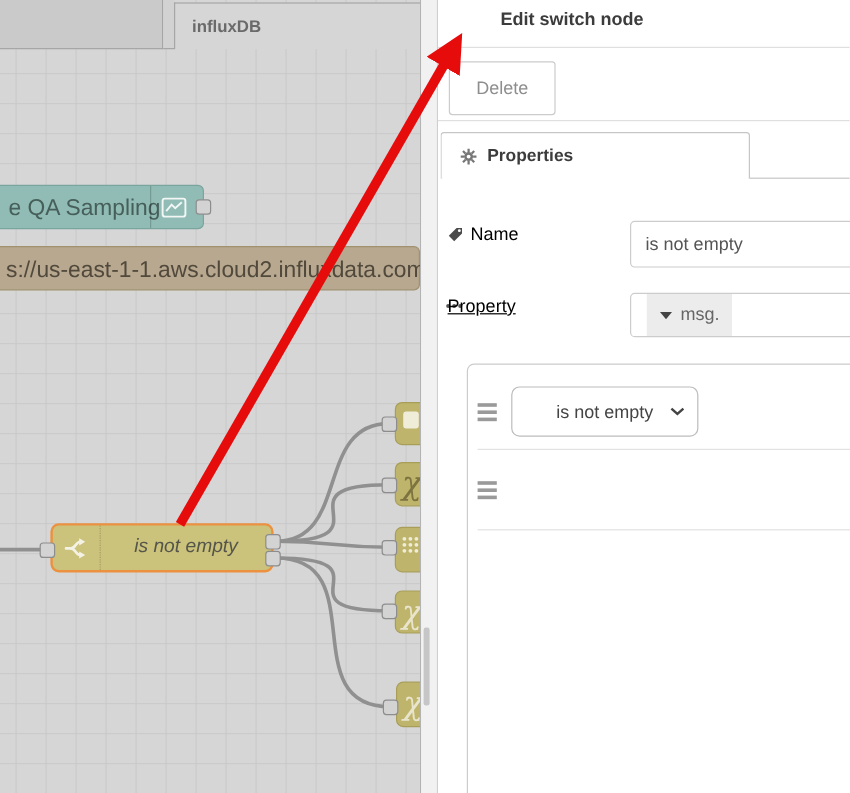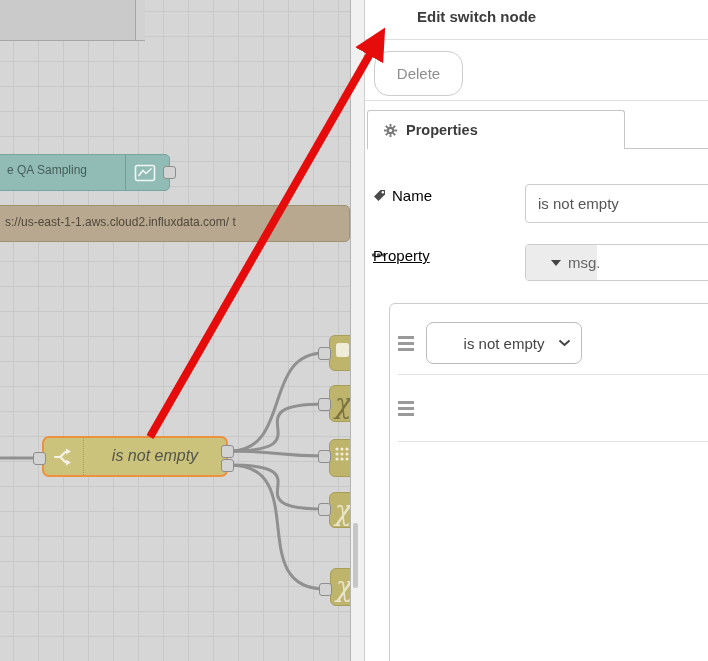--- a/index.html
+++ b/index.html
@@ -19,21 +19,21 @@
   .tab1 { left:0; top:0; width:136px; height:41px; background:#cacaca;
           border-right:1px solid #a6a6a6; border-bottom:1px solid #a6a6a6; }
   .tabgap { left:136px; top:0; width:9px; height:41px; background:#d2d2d2;
           border-bottom:1px solid #a6a6a6; }
   .tab2 { left:145px; top:2px; width:210px; height:39px; background:#d6d6d6;
           border-left:1px solid #a6a6a6; border-top:1px solid #a6a6a6;
           color:#6a6a6a; font-weight:bold; font-size:14px;
           display:flex; align-items:center; padding-left:14px; }
 
   .node { position:absolute; border-radius:5px; }
-  .node-label { font-size:12px;text-align:right; }
+  .node-label { font-size:19px;text-align:right; }
 
   .chart-node { left:-44px; top:154px; width:214px; height:37px;
     background:#90bcb5; border:1px solid #79a59e; }
   .chart-node .lbl { position:absolute; left:50px; top:8px; color:#475f5b; }
   .chart-node .iconbox { position:absolute; right:6px; top:0; bottom:0; width:38px;
     border-left:1px solid rgba(0,0,0,0.18); display:flex; align-items:center; justify-content:center; }
 
   .influx-node { left:-18px; top:205px; width:368px; height:37px;
     background:#b7a88f; border:1px solid #a0916f; }
   .influx-node .lbl { position:absolute; left:22px; top:9px; color:#51493c; white-space:nowrap; }
@@ -56,36 +56,36 @@
 
   .scroll-strip { left:351px; top:0; width:13px; height:661px; background:#f1f1f1; }
   .scroll-thumb { left:353px; top:523px; width:5px; height:65px; background:#c6c6c6; border-radius:2px; }
 
   
   #panel { left:364px; top:0; width:344px; height:661px; background:#fff;
            border-left:1px solid #cfcfcf; }
   .panel-title { left:12px; top:8px; font-size:15px; font-weight:bold; color:#3c3c3c;margin-left:40px; }
   .hline { height:1px; background:#dfdfdf; left:0; right:0; }
   .delete-btn { left:9px; top:51px; width:89px; height:45px; background:#fff;
-    border:1px solid #ccc; border-radius:15px; color:#8e8e8e; font-size:15px;
+    border:1px solid #ccc; border-radius:3px; color:#8e8e8e; font-size:15px;
     font-family:"Liberation Sans", sans-serif; }
   .prop-tab { left:2px; top:110px; width:258px; height:39px; background:#fff;
     border:1px solid #c6c6c6; border-bottom:none; border-radius:3px 3px 0 0;
     display:flex; align-items:center; gap:8px; padding-left:15px;
     font-size:14.5px; font-weight:bold; color:#3c3c3c; }
   .tab-baseline { left:260px; right:0; top:148px; height:1px; background:#c6c6c6; }
 
   .row-label { position:absolute; font-size:15px; color:#000000; }
   .text-input { position:absolute; height:39px; border:1px solid #ccc; border-radius:4px;
     font-size:15px; color:#555; padding:0 12px; outline:none;
     font-family:"Liberation Sans", sans-serif; }
   .typed-input { position:absolute; height:37px; border:1px solid #ccc; border-radius:4px;
     display:flex; align-items:stretch; overflow:hidden; background:#fff; }
   .typed-btn { width:71px; background:#ececec; display:flex; align-items:center;
-    gap:7px; padding-left:25px; color:#666; font-size:15px; }
+    gap:7px; padding-left:11px; color:#666; font-size:15px;margin-left:13px; }
   .caret-down { width:0; height:0; border-left:5px solid transparent;
     border-right:5px solid transparent; border-top:6px solid #444; }
   .typed-val { display:flex; align-items:center; padding-left:8px; color:#555; font-size:15px; }
 
   .rules-box { position:absolute; left:24px; top:303px; right:-10px; bottom:-10px;
     border:1px solid #ccc; border-radius:6px 0 0 0; }
   .rule-sep { position:absolute; left:8px; right:0; height:1px; background:#e2e2e2; }
   .hamburger { position:absolute; width:16px; }
   .hamburger div { height:2.5px; background:#9a9a9a; margin-bottom:3.5px; }
   .rule-select { position:absolute; left:36px; width:156px; background:#fff;
@@ -107,20 +107,23 @@
       <path d="M230,451 C292,451 262,353 324,353"></path>
       <path d="M230,451 C330,451 226,404 324,404"></path>
       <path d="M230,451 C276,451 278,456 324,456"></path>
       <path d="M230,465 C330,465 226,509 324,509"></path>
       <path d="M230,465 C312,465 244,589 325,589"></path>
     </g>
   </svg>
 
   <div class="abs tab1"></div>
   <div class="abs tabgap"></div>
+  <div class="abs tab2">
+    <span>influxDB</span>
+  </div>
 
   <div class="node chart-node">
     <span class="lbl node-label">e QA Sampling</span>
     <span class="iconbox">
       <svg width="22" height="18" viewBox="0 0 22 18">
         <rect x="1.5" y="1.5" width="19" height="15" rx="2" fill="none" stroke="#f2f6f5" stroke-width="1.6"></rect>
         <polyline points="4.5,12 9,6.5 12,9.5 17.5,4.5" fill="none" stroke="#f2f6f5" stroke-width="1.6"></polyline>
       </svg>
     </span>
   </div>

